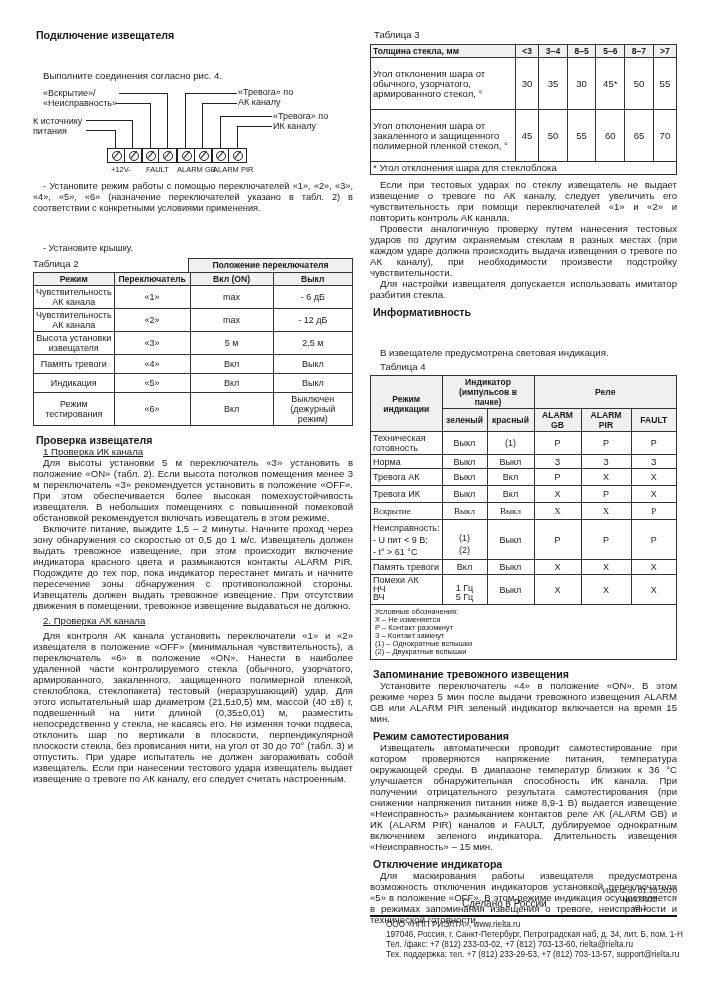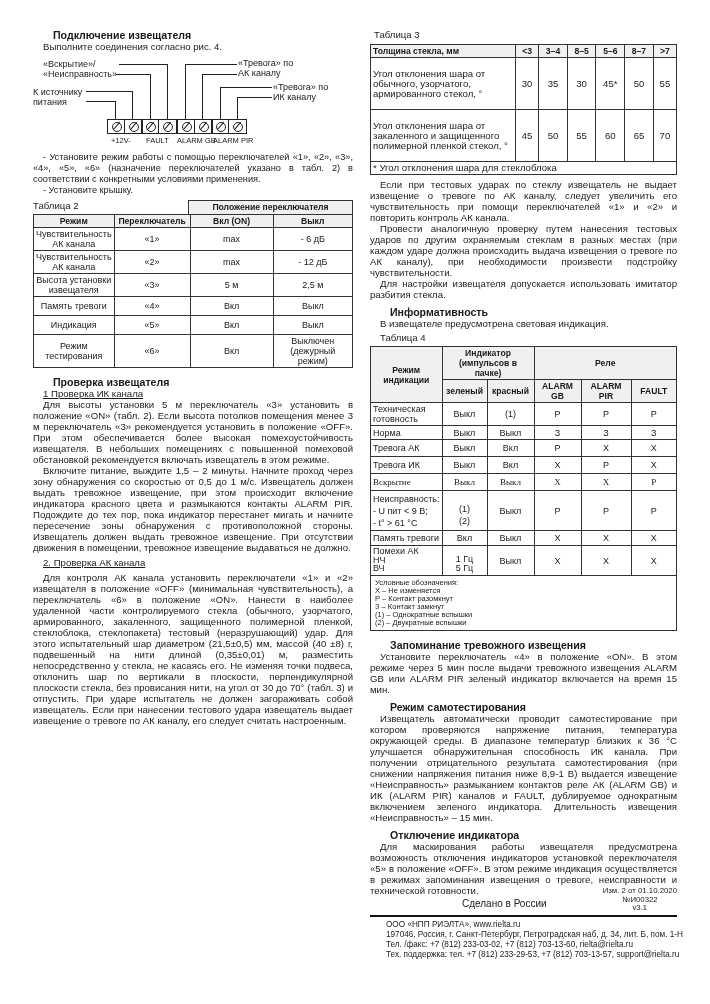--- a/index.html
+++ b/index.html
@@ -1,21 +1,21 @@
 <!DOCTYPE html>
 <html><head>
 <meta charset="utf-8">
 <style>
   * { box-sizing: border-box; margin: 0; padding: 0; }
   html, body { width: 710px; height: 1004px; background: #ffffff; overflow: hidden; }
   body { font-family: "Liberation Sans", sans-serif; color: #1a1a1a; font-size: 9.6px; line-height: 11px; position: relative; }
   .col-left { position: absolute; left: 33px; top: 29px; width: 320px; }
   .col-right { position: absolute; left: 370px; top: 29px; width: 307px; }
-  h3 { font-size: 10.6px; font-weight: bold; line-height: 12px; margin-left: 20px; }
-  .indent-line { margin-left: 10px; }
+  h3 { font-size: 10.6px; font-weight: bold; line-height: 12px; margin-left: 3px; }
+  .indent-line { margin-left: 10px; margin-top: 29px; }
   p.just { text-align: justify; text-indent: 10px; }
   .u { text-decoration: underline; margin-left: 10px; }
   .caption { text-align: center; margin-top: 3px; }
   .gap4 { height: 4px; }
   .gap6 { height: 6px; }
   .gap8 { height: 8px; }
 
   
   .diagram { position: relative; height: 90px; width: 320px; margin-top: 4px; font-size: 9px; line-height: 10px; }
   .diagram .lbl { position: absolute; white-space: nowrap; }

